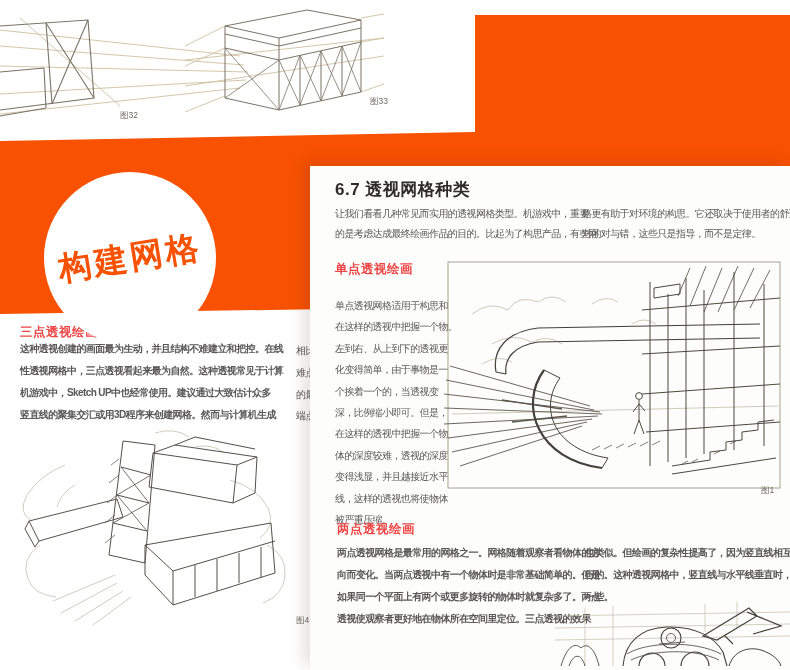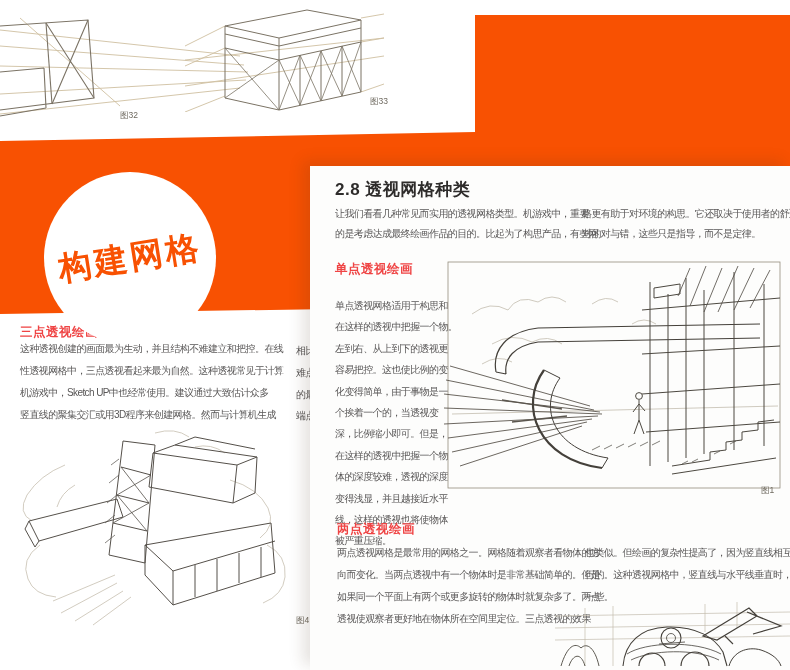--- a/index.html
+++ b/index.html
@@ -15,21 +15,21 @@
   
   .left-content{position:absolute;left:0;top:0;width:790px;height:670px;z-index:2;}
   .right-page{position:absolute;left:310px;top:166px;width:480px;height:504px;background:#fdfdfc;z-index:5;
               box-shadow:-7px -5px 14px rgba(70,50,30,0.14);overflow:hidden;}
   
   .h1{font-size:17px;font-weight:bold;color:#2e2c2b;letter-spacing:0.5px;white-space:nowrap;}
   .sec-title{font-size:12.5px;font-weight:bold;color:#ef4444;letter-spacing:0.5px;white-space:nowrap;}
   .line-col div{white-space:nowrap;font-size:10px;letter-spacing:-0.6px;color:#595757;}
   .lh20 div{line-height:20px;}
   .lh215 div{line-height:21.4px;}
-  .lh22 div{line-height:22px;}
+  .lh22 div{line-height:22px;font-weight:bold;}
   .caption{font-size:8.5px;color:#6f6a60;white-space:nowrap;margin-left:8px;}
   .clip-col div{line-height:21.8px;}
 </style>
 </head>
 <body>
 
 <div class="canvas">
 
   <svg class="abs" style="left:0;top:10px;z-index:1" width="250" height="112" viewBox="0 0 250 112">
     <g fill="none" stroke="#cfc0a0" stroke-width="0.9">
@@ -115,37 +115,36 @@
         <path d="M190 140 L190 172 M212 134 L212 166 M234 128 L234 158 M256 122 L256 152"></path>
         <g stroke-width="0.7">
             <path d="M106 40 L114 34 M104 58 L114 50 M102 78 L112 70 M100 98 L110 90 M100 118 L110 110"></path>
           </g>
       </g>
     </svg>
     <div class="abs caption" style="left:288px;top:615px">图4</div>
   </div>
 
   <div class="right-page">
-    <div class="abs h1" style="left:25px;top:12px">2.8 透视网格种类</div>
+    <div class="abs h1" style="left:25px;top:12px">6.7 透视网格种类</div>
 
     <div class="abs line-col lh20" style="left:25px;top:38px">
         <div>让我们看看几种常见而实用的透视网格类型。机游戏中，重要</div>
         <div>的是考虑达成最终绘画作品的目的。比起为了构思产品，有些网</div>
       </div>
     <div class="abs line-col lh20" style="left:272px;top:38px">
         <div>格更有助于对环境的构思。它还取决于使用者的舒适度，没有绝</div>
         <div>对的对与错，这些只是指导，而不是定律。</div>
       </div>
 
     <div class="abs sec-title" style="left:25px;top:95px">单点透视绘画</div>
     <div class="abs line-col lh215" style="left:25px;top:129px">
         <div>单点透视网格适用于构思和</div>
         <div>在这样的透视中把握一个物。</div>
         <div>左到右、从上到下的透视更</div>
-        <div>容易把控。这也使比例的变</div>
         <div>化变得简单，由于事物是一</div>
         <div>个挨着一个的，当透视变</div>
         <div>深，比例缩小即可。但是，</div>
         <div>在这样的透视中把握一个物</div>
         <div>体的深度较难，透视的深度</div>
         <div>变得浅显，并且越接近水平</div>
         <div>线，这样的透视也将使物体</div>
         <div>被严重压缩。</div>
       </div>
 

